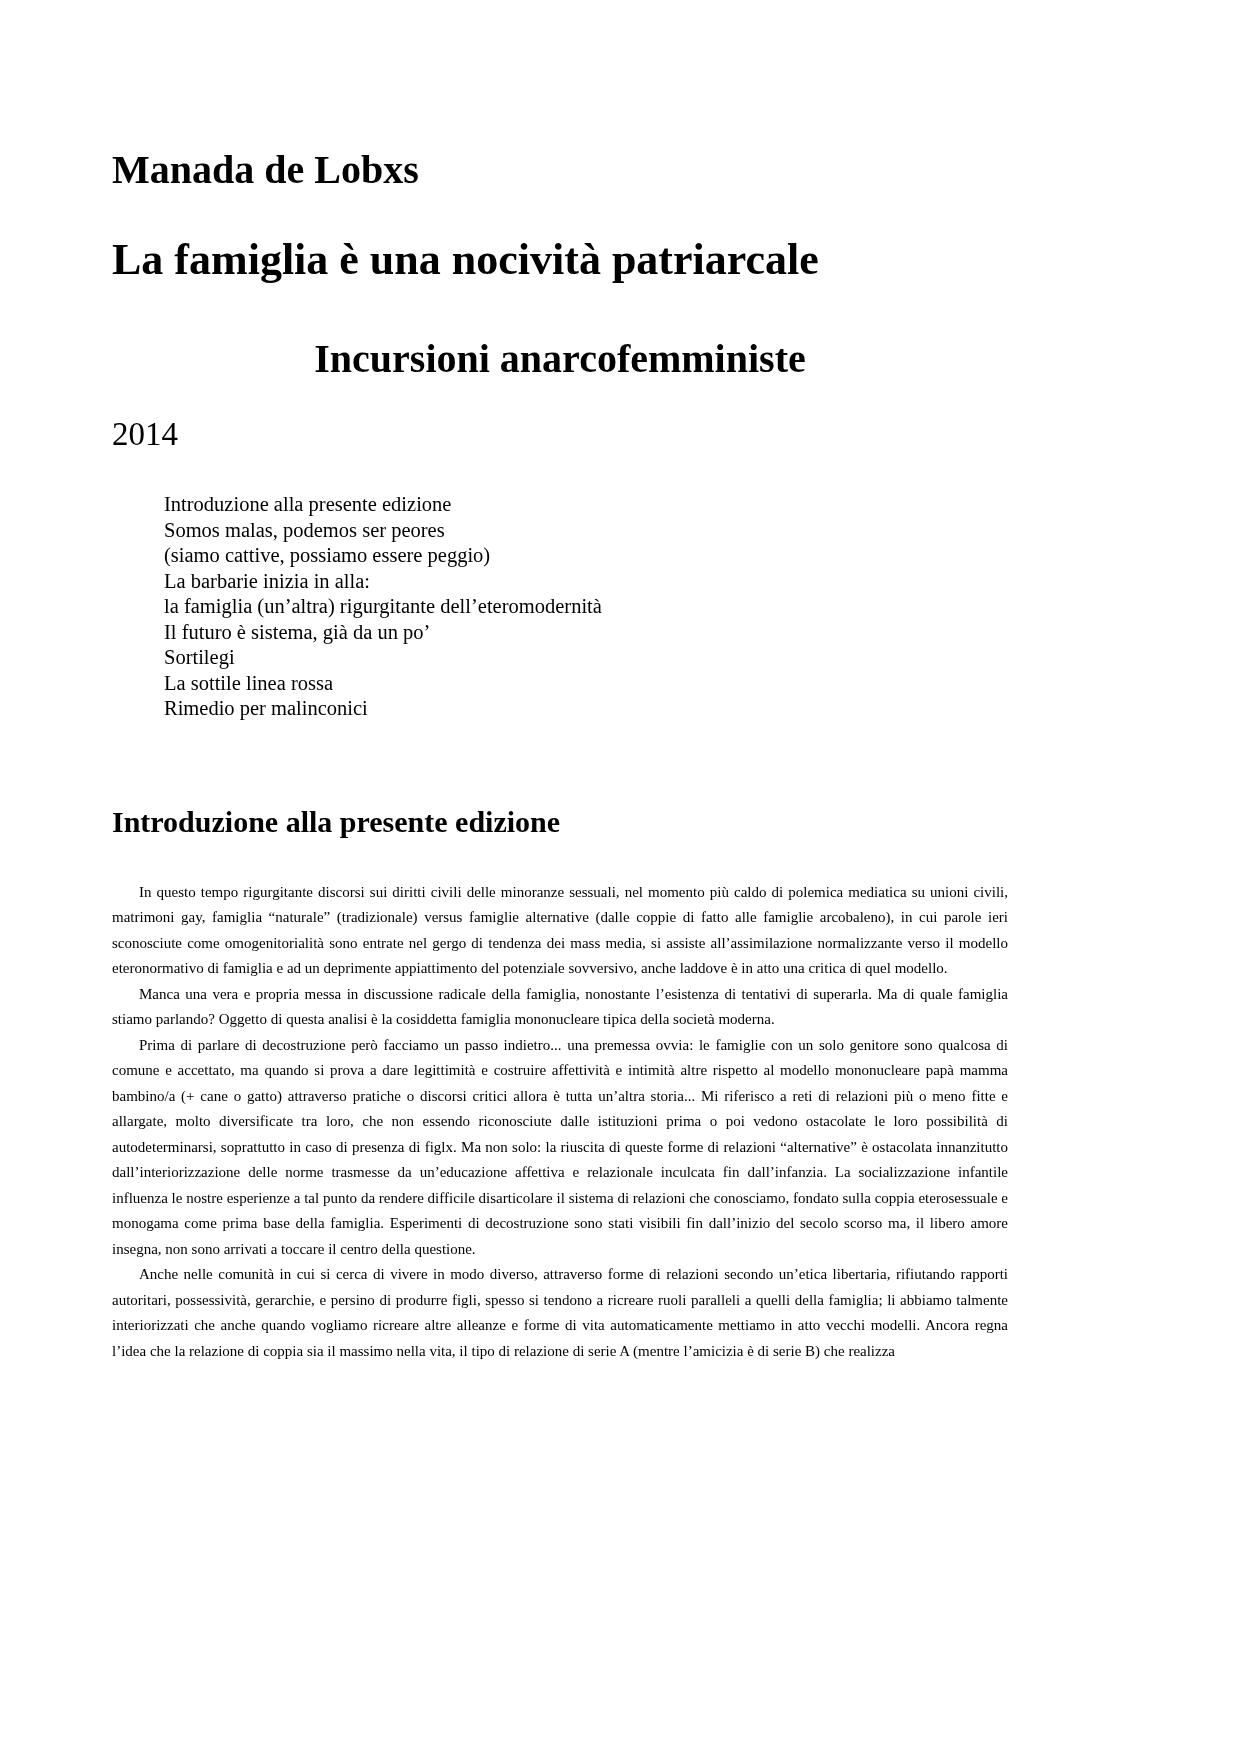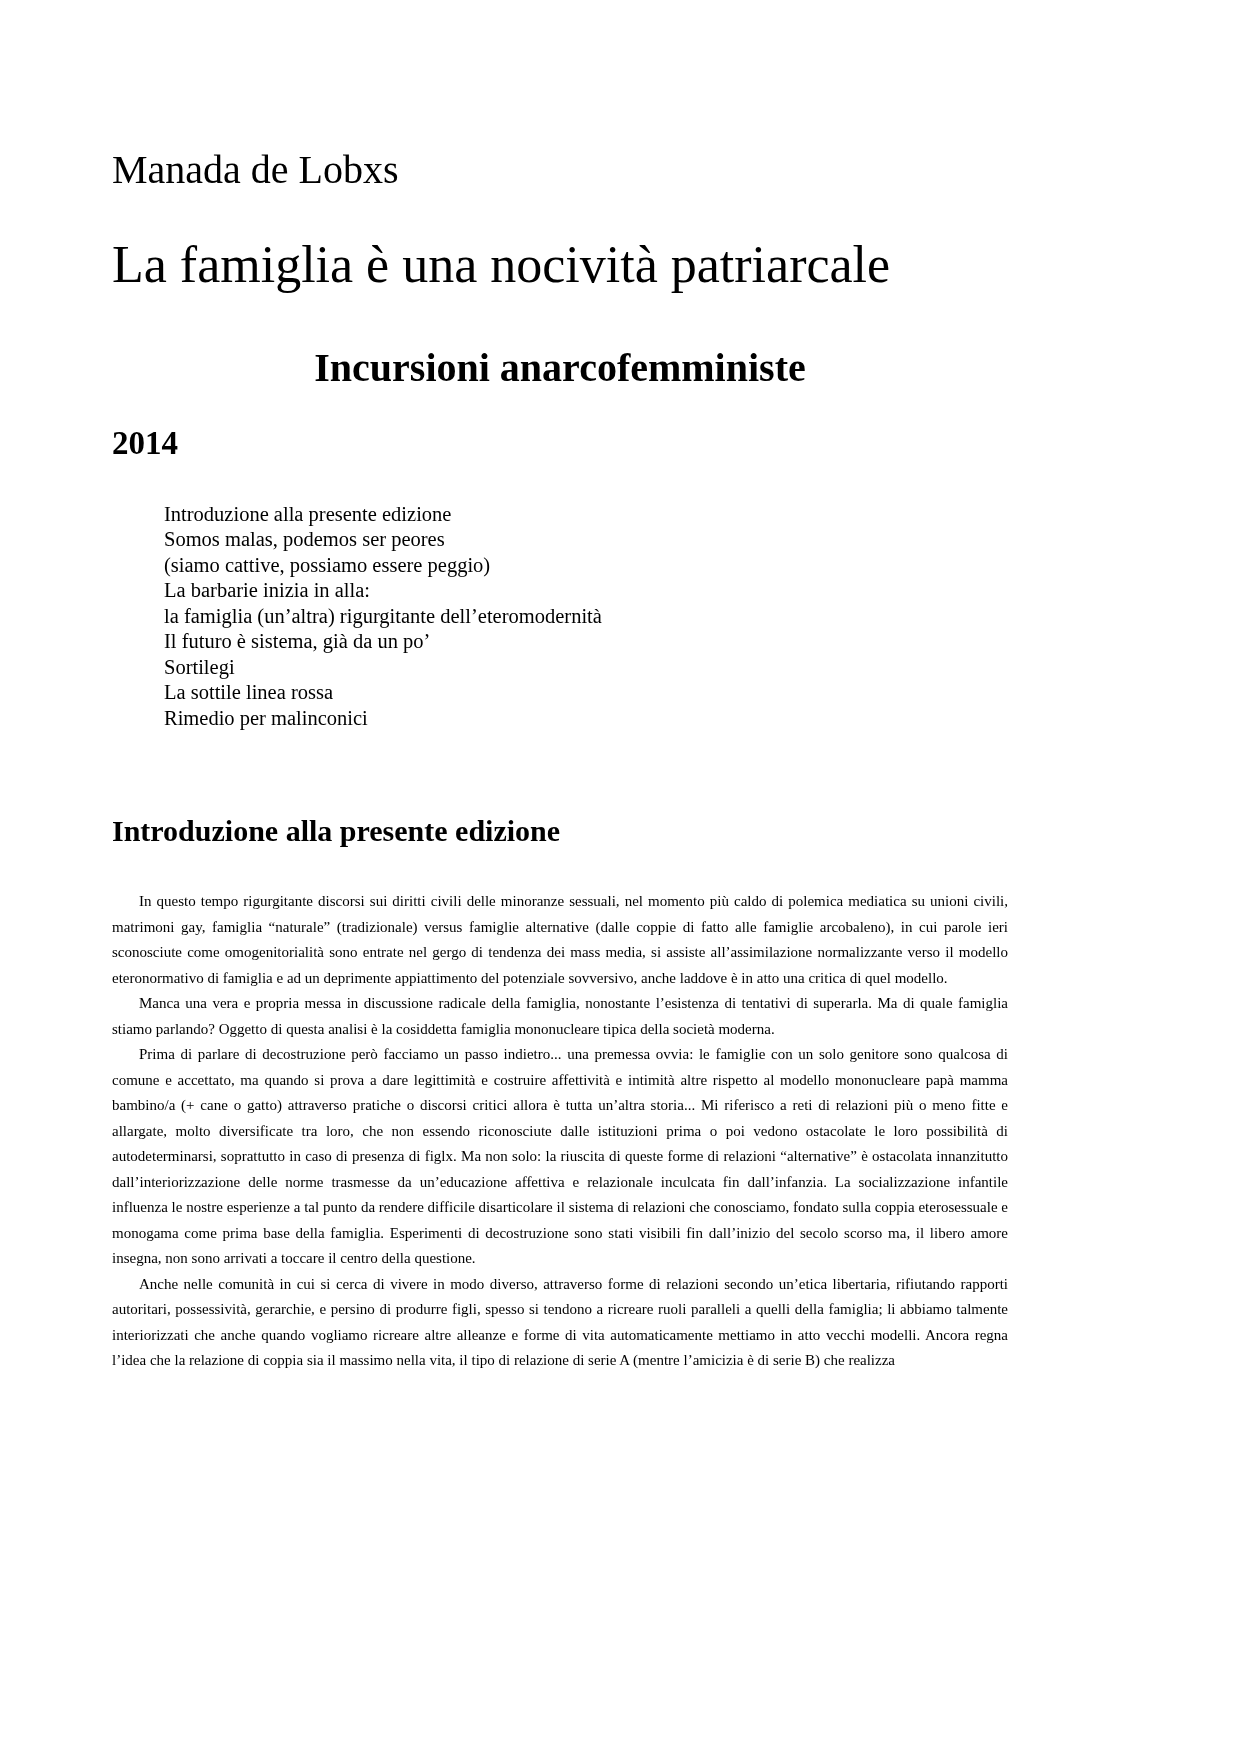--- a/index.html
+++ b/index.html
@@ -15,40 +15,40 @@
     margin: 0 auto;
     background: #ffffff;
     color: #000000;
     box-sizing: border-box;
     padding: 146px 232px 80px 112px;
     font-family: "Liberation Serif", "DejaVu Serif", serif;
     overflow: hidden;
   }
   .author {
     font-size: 40px;
-    font-weight: normal;
+    font-weight: bold;
     line-height: 1.2;
     margin: 0;
   }
   .title {
-    font-size: 52px;
-    font-weight: normal;
+    font-size: 44px;
+    font-weight: bold;
     line-height: 1.2;
     margin: 40px 0 0 0;
   }
   .subtitle {
     font-size: 40px;
     font-weight: bold;
     line-height: 1.2;
     margin: 48px 0 0 0;
     text-align: center;
   }
   .date {
     font-size: 33px;
-    font-weight: bold;
+    font-weight: normal;
     line-height: 1.2;
     margin: 32px 0 0 0;
   }
   .toc {
     margin: 38px 0 0 52px;
     font-size: 20.5px;
     line-height: 25.5px;
   }
   .toc-entry {
     white-space: nowrap;

